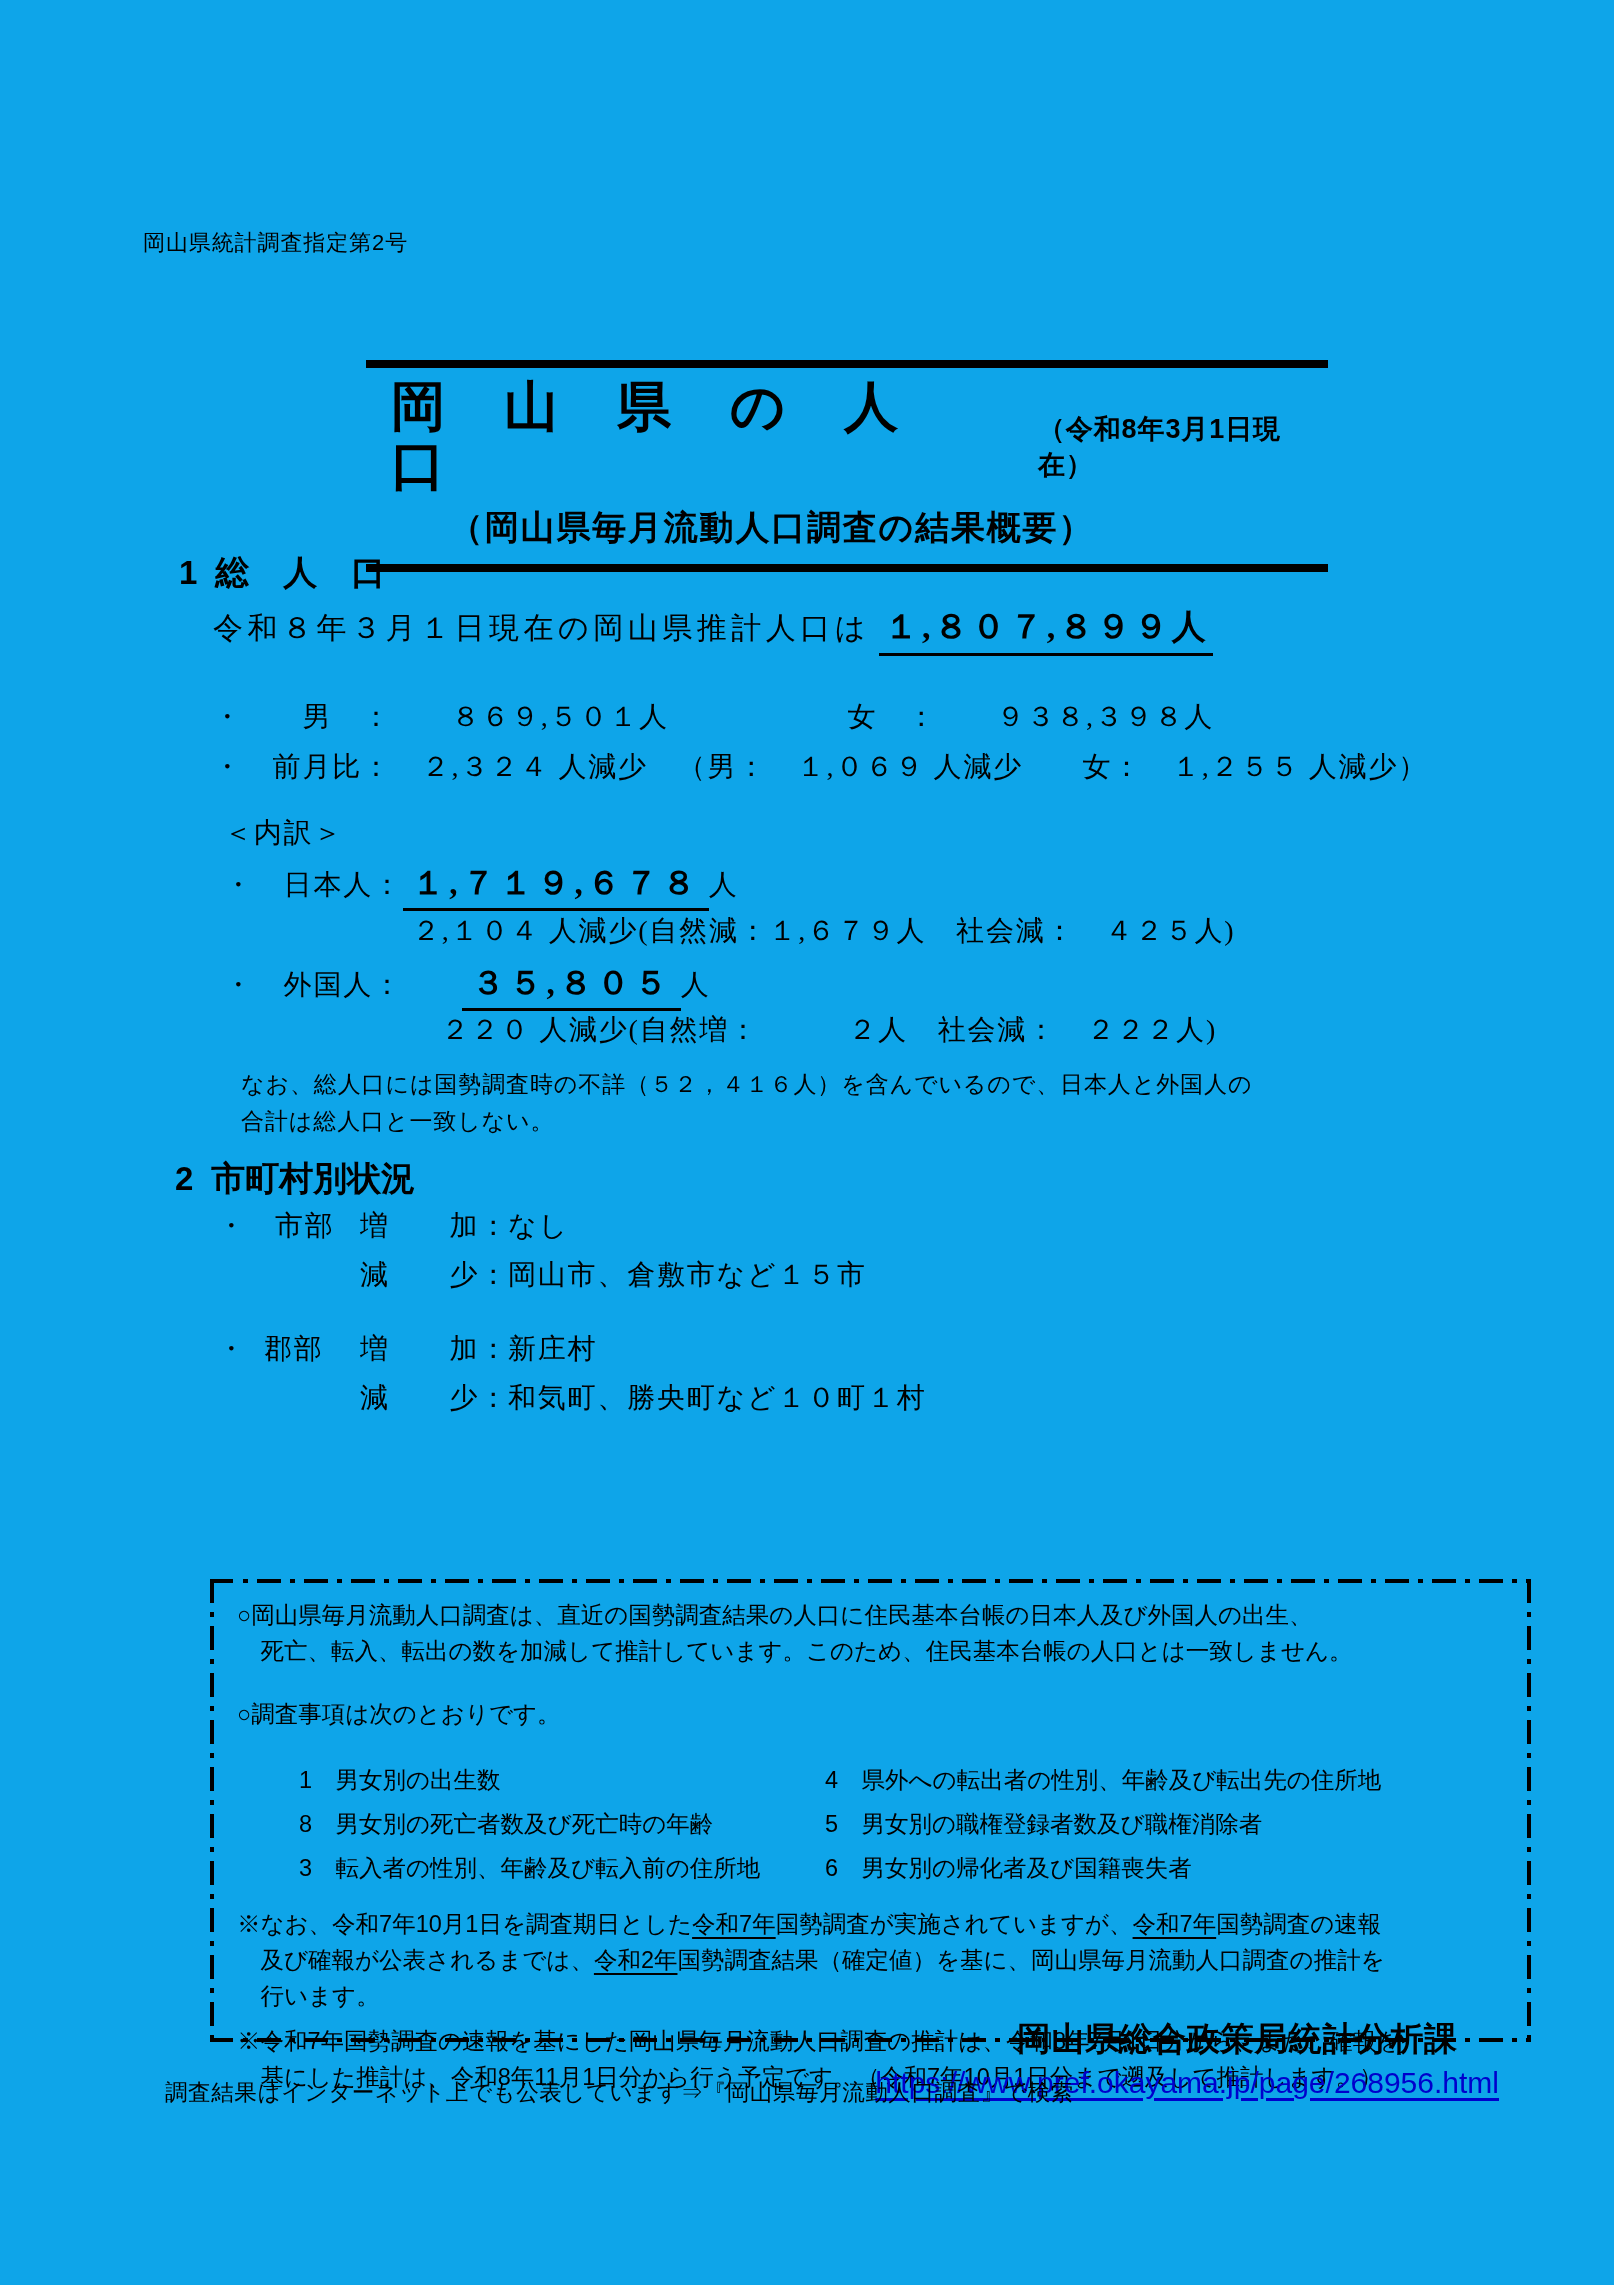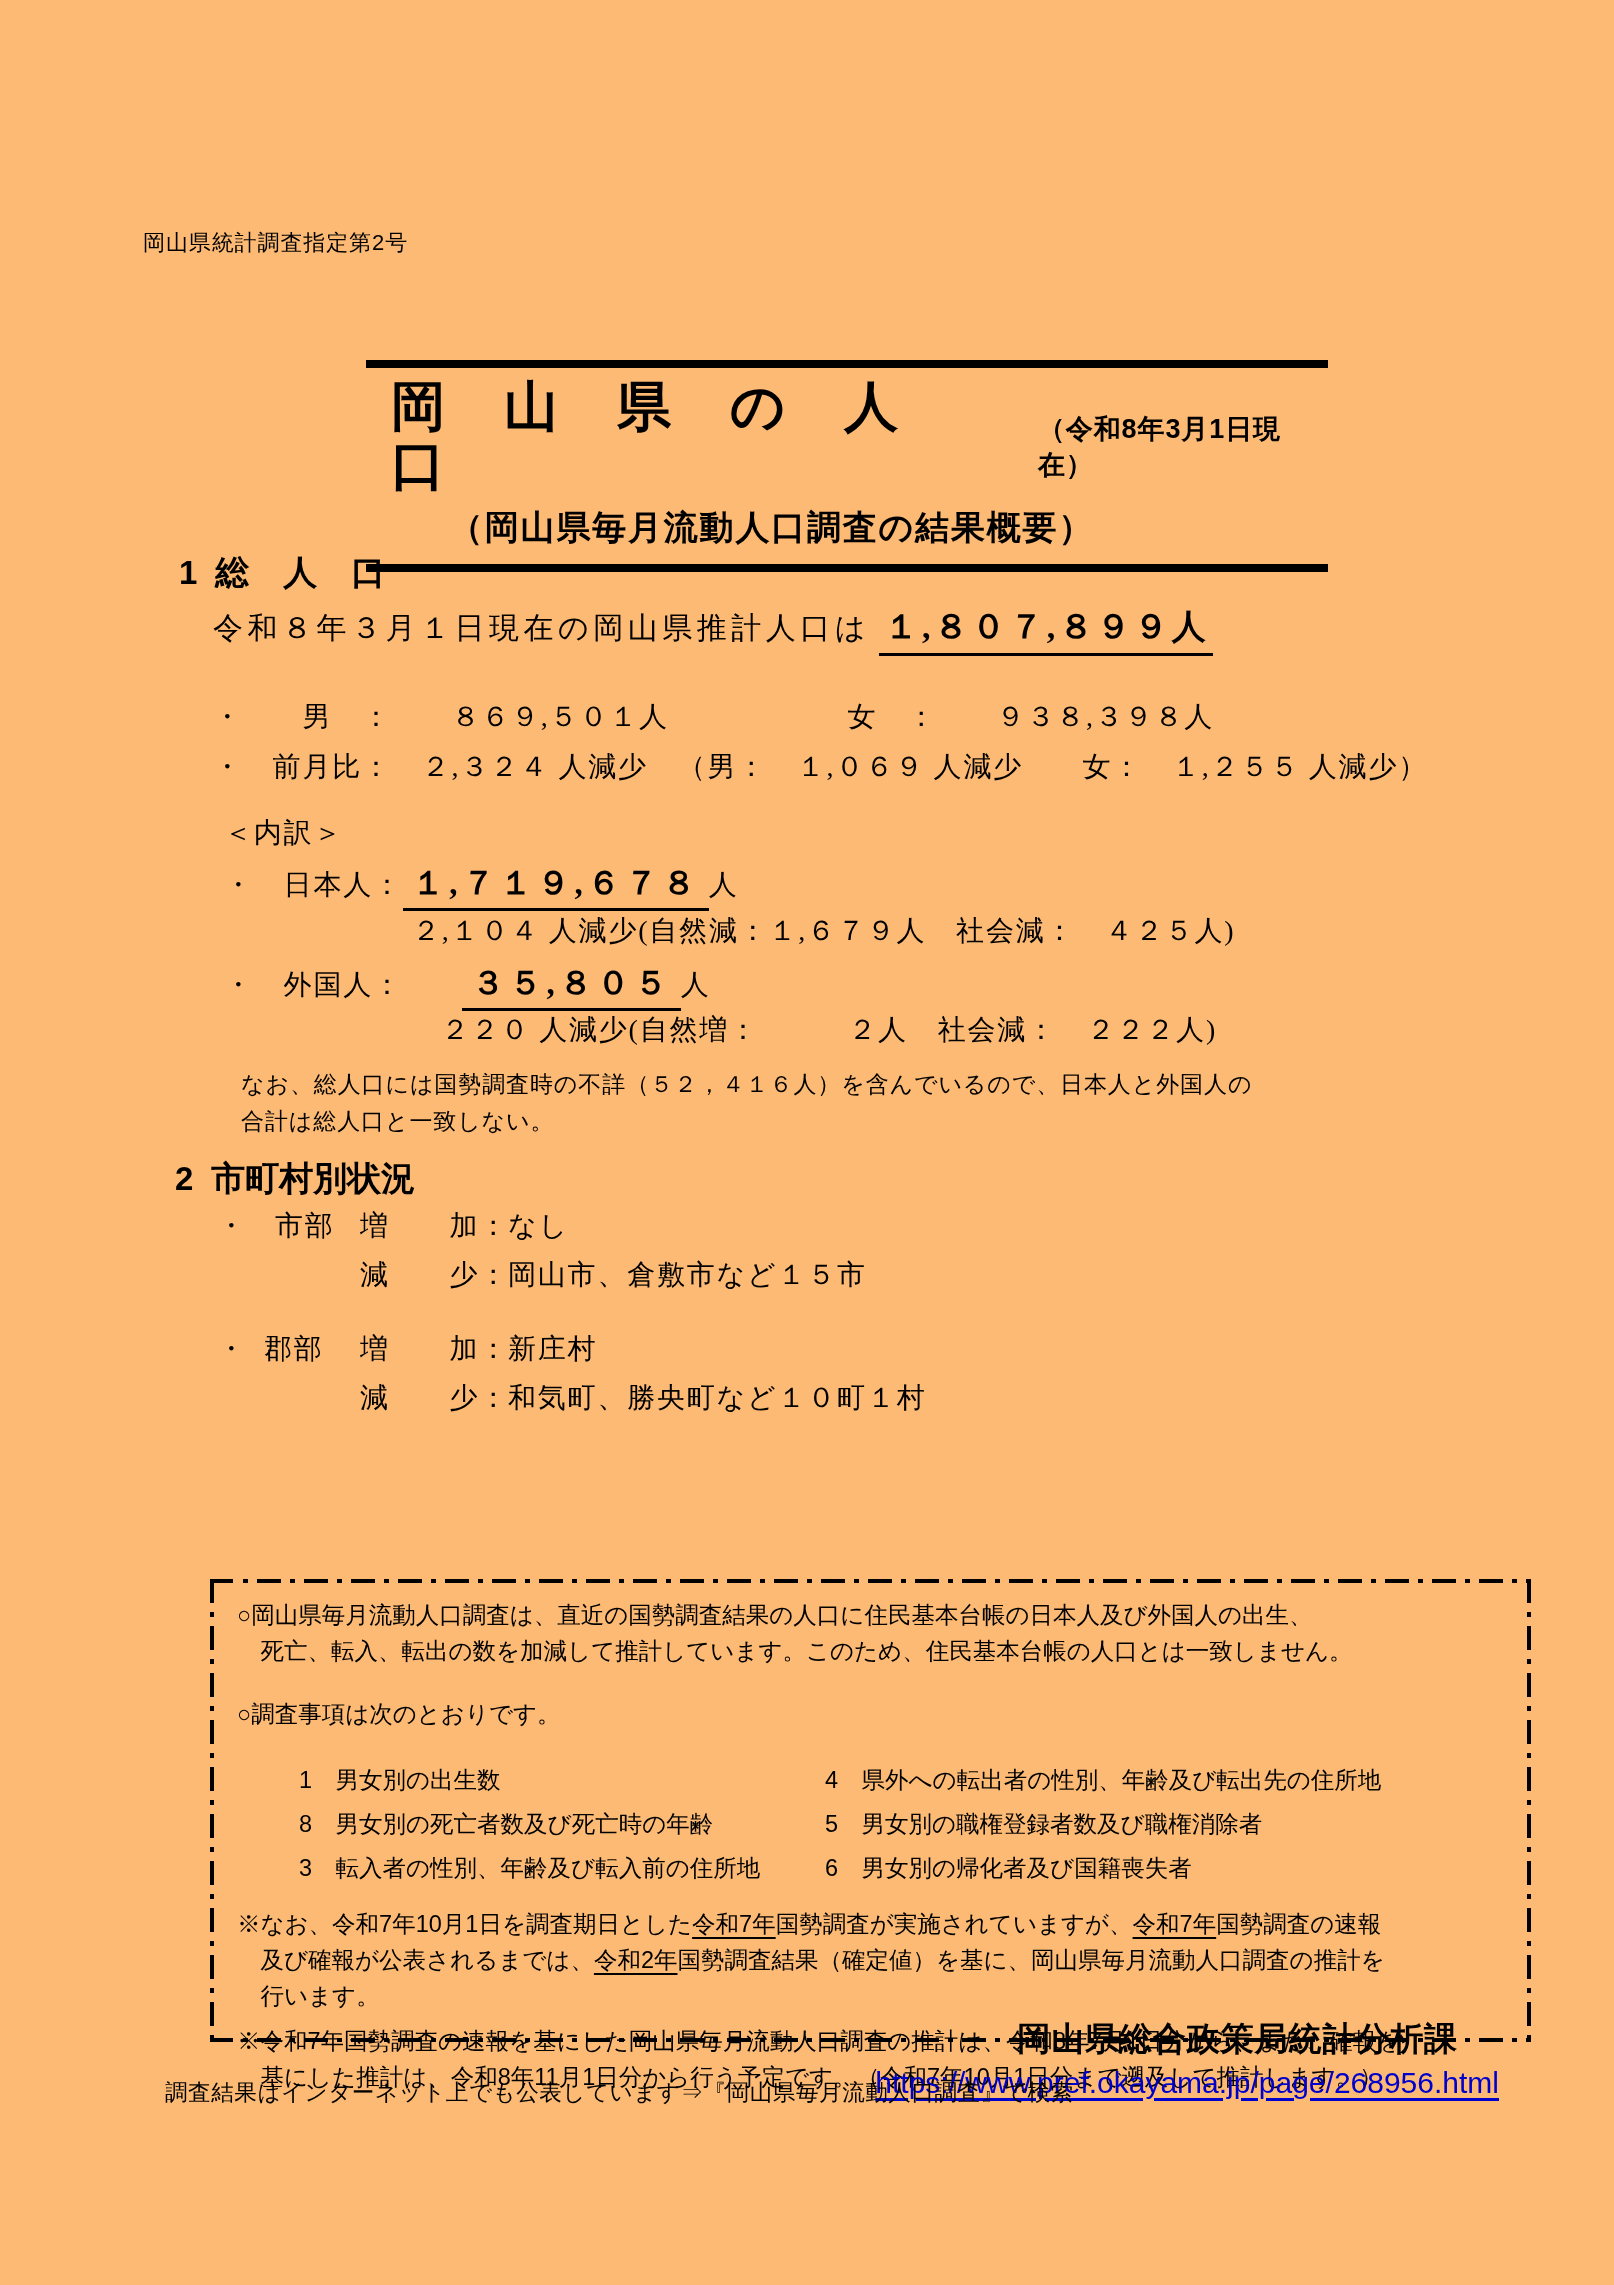--- a/index.html
+++ b/index.html
@@ -1,19 +1,19 @@
 <!DOCTYPE html>
 <html lang="ja" style="font-size:14.5px"><head>
 <meta charset="utf-8">
 <style>
   * { margin:0; padding:0; box-sizing:border-box; }
   html,body { background:#ffffff; }
   body { width:1615px; height:2285px; position:relative; color:#000;
          font-family:"Liberation Sans", sans-serif; }
-  .page { position:absolute; inset:0; background:#fdba74; }
+  .page { position:absolute; inset:0; background:#0ea5e9; }
 
   .sans  { font-family:"Liberation Sans", sans-serif; }
   .serif { font-family:"Liberation Serif", serif; }
 
   .abs { position:absolute; white-space:nowrap; }
 
   
   .doc-label { left:143px; top:228px; font-size:22px; letter-spacing:0.9px; }
 
   

